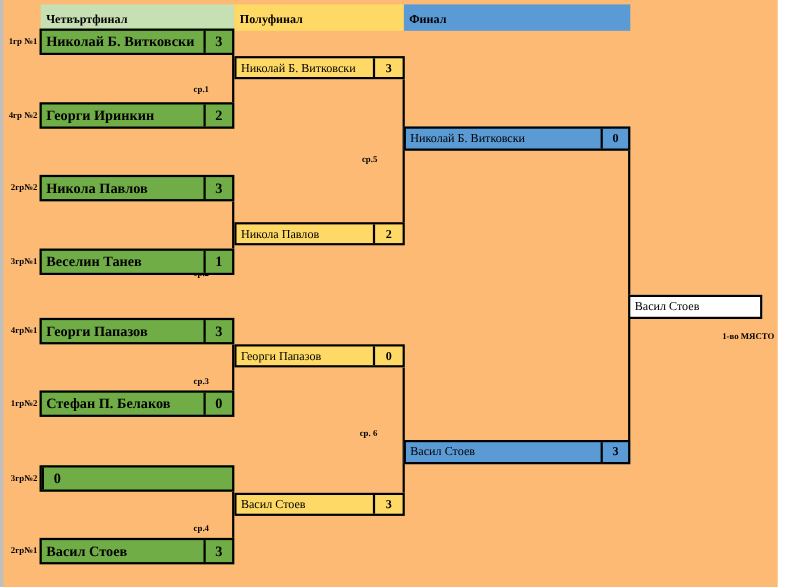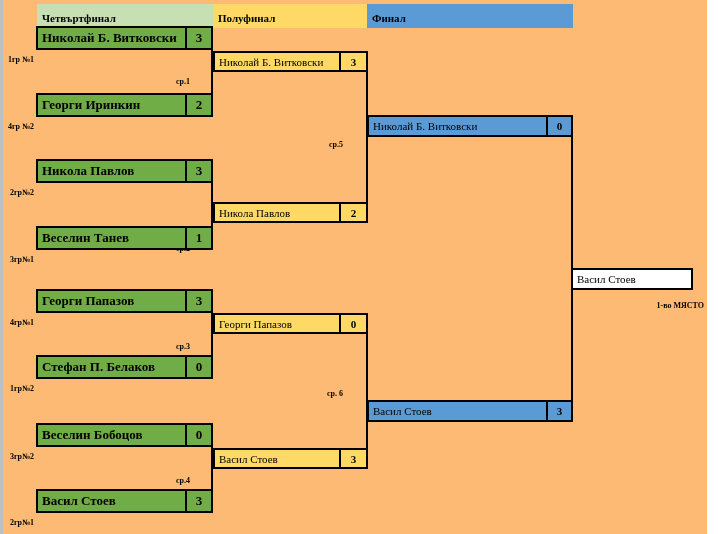--- a/index.html
+++ b/index.html
@@ -26,21 +26,21 @@
   .qf .score{width:24px;}
   .sf{left:213px;width:155px;height:21px;background:var(--yellow,#FFD966);font-size:11px;}
   .sf .score{width:25px;font-size:11px;}
   .fin{left:367px;width:206px;height:22px;background:var(--blue,#5B9BD5);font-size:11px;}
   .fin .score{width:23px;font-size:11px;}
   .champ{position:absolute;left:571px;top:268px;width:122px;height:22px;box-sizing:border-box;
          background:#fff;border:2px solid var(--border,#000);
          display:flex;align-items:center;padding-left:4px;font-size:11px;}
   
   .seed{position:absolute;left:0;width:34px;height:10px;line-height:10px;
-        text-align:right;font-size:8px;font-weight:bold;margin-top:22px;}
+        text-align:right;font-size:8px;font-weight:bold;}
   .ml{position:absolute;height:10px;line-height:10px;text-align:right;
       font-size:8px;font-weight:bold;}
   .ml-a{left:148px;width:42px;}
   .ml-b{left:301px;width:42px;}
   .caption{position:absolute;left:616px;top:301px;width:88px;height:10px;line-height:10px;
            text-align:right;font-size:8px;font-weight:bold;}
   
   .vline{position:absolute;width:2px;background:var(--border,#000);}
 </style>
 </head>
@@ -95,21 +95,20 @@
   </div>
   <div class="pbox qf" style="top:289px;">
     <div class="name">Георги Папазов</div>
     <div class="score">3</div>
   </div>
   <div class="pbox qf" style="top:355px;">
     <div class="name">Стефан П. Белаков</div>
     <div class="score">0</div>
   </div>
   <div class="pbox qf" style="top:423px;">
-    <div class="name">Веселин Бобоцов</div>
     <div class="score">0</div>
   </div>
   <div class="pbox qf" style="top:489px;">
     <div class="name">Васил Стоев</div>
     <div class="score">3</div>
   </div>
 
   <div class="pbox sf" style="top:51px;">
     <div class="name">Николай Б. Витковски</div>
     <div class="score">3</div>

